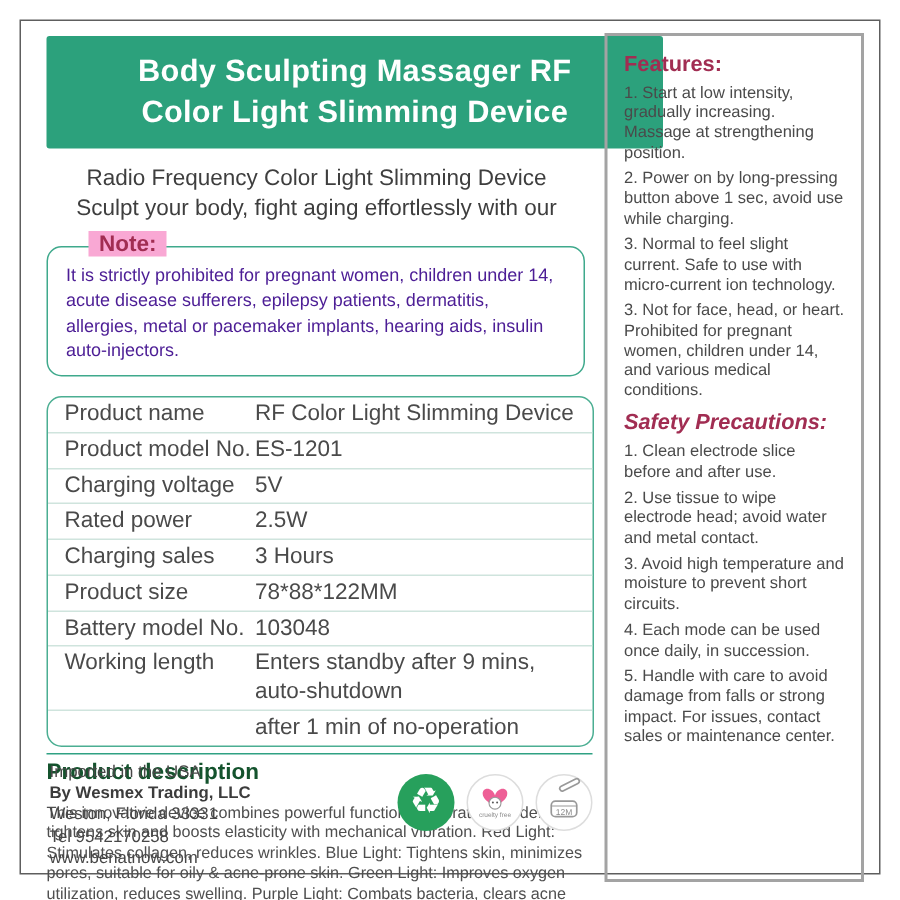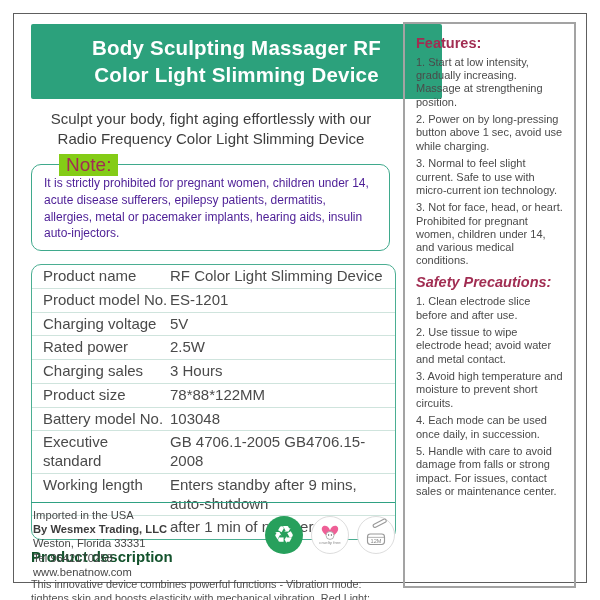--- a/index.html
+++ b/index.html
@@ -21,22 +21,22 @@
   .banner div{
     color:#ffffff;font-weight:bold;font-size:20.5px;line-height:1.28;letter-spacing:.2px;
   }
   .subtitle{width:360px;text-align:center;font-size:15px;line-height:1.3;color:#3e3e3e;margin-bottom:16px;}
   .note-box{
     position:relative;box-sizing:border-box;width:359px;
     border:1.5px solid #3fa98c;border-radius:10px;
     padding:10px 12px 8px 12px;margin-bottom:13px;
   }
   .note-label{
-    position:absolute;top:-11px;left:27px;background:#84cc16;padding:0 7px;
-    color:#a12d52;font-weight:normal;font-size:19px;
+    position:absolute;top:-11px;left:27px;background:#f9a8d4;padding:0 7px;
+    color:#a12d52;font-weight:bold;font-size:15px;
   }
   .note-text{font-size:12px;line-height:1.4;color:#4c1d95;}
   .spec-table{
     box-sizing:border-box;width:365px;border:1.5px solid #4bae92;border-radius:10px;
     overflow:hidden;margin-bottom:6px;
   }
   .spec-row{
     display:flex;border-bottom:1px solid #cfe4dd;
     padding:2px 6px 2px 11px;font-size:15px;line-height:1.25;color:#4a4a4a;
     align-items:flex-start;
@@ -69,22 +69,22 @@
 <div class="frame"></div>
 
 <div class="left-col">
 
   <div class="banner">
     <div>Body Sculpting Massager RF</div>
     <div>Color Light Slimming Device</div>
   </div>
 
   <div class="subtitle">
+    <div>Radio Frequency Color Light Slimming Device</div>
     <div>Sculpt your body, fight aging effortlessly with our</div>
-    <div>Radio Frequency Color Light Slimming Device</div>
   </div>
 
   <div class="note-box">
     <span class="note-label">Note:</span>
     <div class="note-text">It is strictly prohibited for pregnant women, children under 14, acute disease sufferers, epilepsy patients, dermatitis, allergies, metal or pacemaker implants, hearing aids, insulin auto-injectors.</div>
   </div>
 
   <div class="spec-table">
     <div class="spec-row">
       <div class="spec-label">Product name</div>
@@ -106,24 +106,20 @@
       <div class="spec-label">Charging sales</div>
       <div class="spec-value">3 Hours</div>
     </div>
     <div class="spec-row">
       <div class="spec-label">Product size</div>
       <div class="spec-value">78*88*122MM</div>
     </div>
     <div class="spec-row">
       <div class="spec-label">Battery model No.</div>
       <div class="spec-value">103048</div>
-    </div>
-    <div class="spec-row">
-      <div class="spec-label">Executive standard</div>
-      <div class="spec-value">GB 4706.1-2005 GB4706.15-2008</div>
     </div>
     <div class="spec-row">
       <div class="spec-label">Working length</div>
       <div class="spec-value">Enters standby after 9 mins, auto-shutdown</div>
     </div>
     <div class="spec-row">
       <div class="spec-label"></div>
       <div class="spec-value">after 1 min of no-operation</div>
     </div>
   </div>

